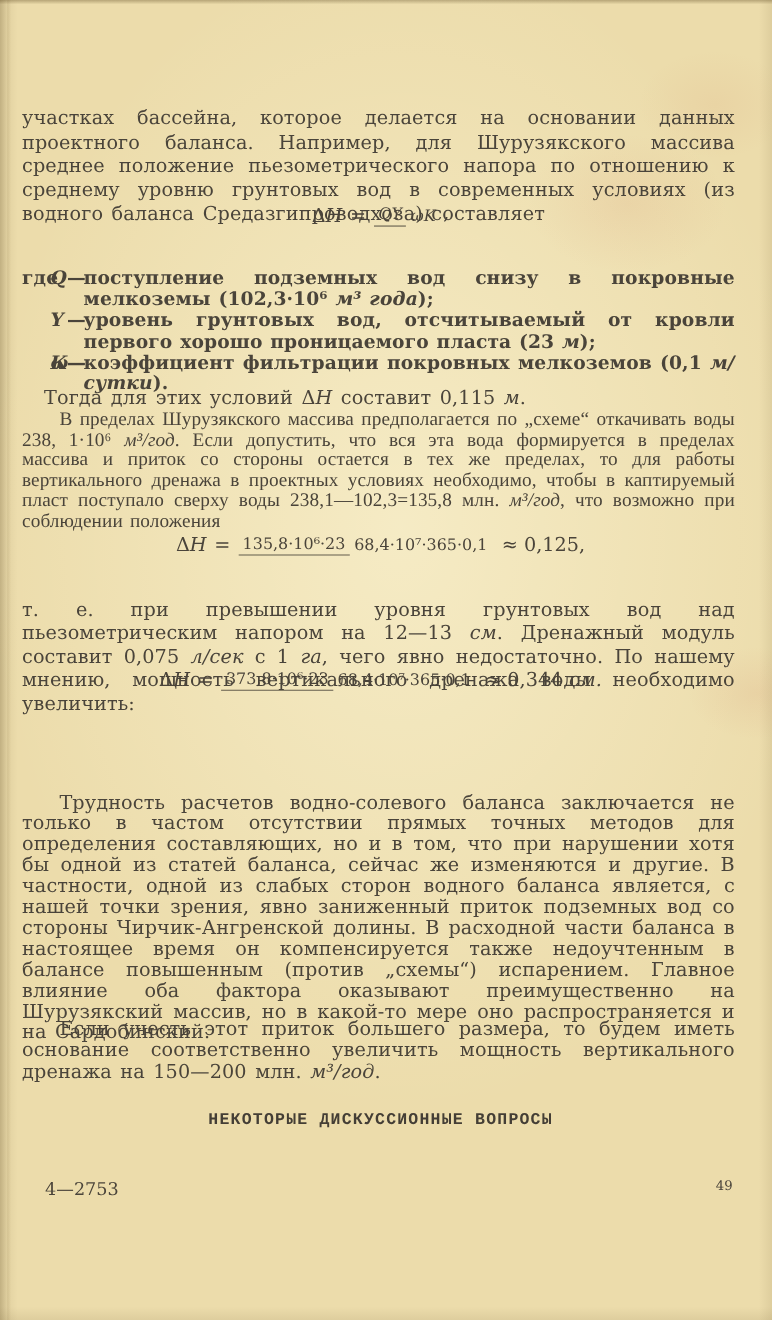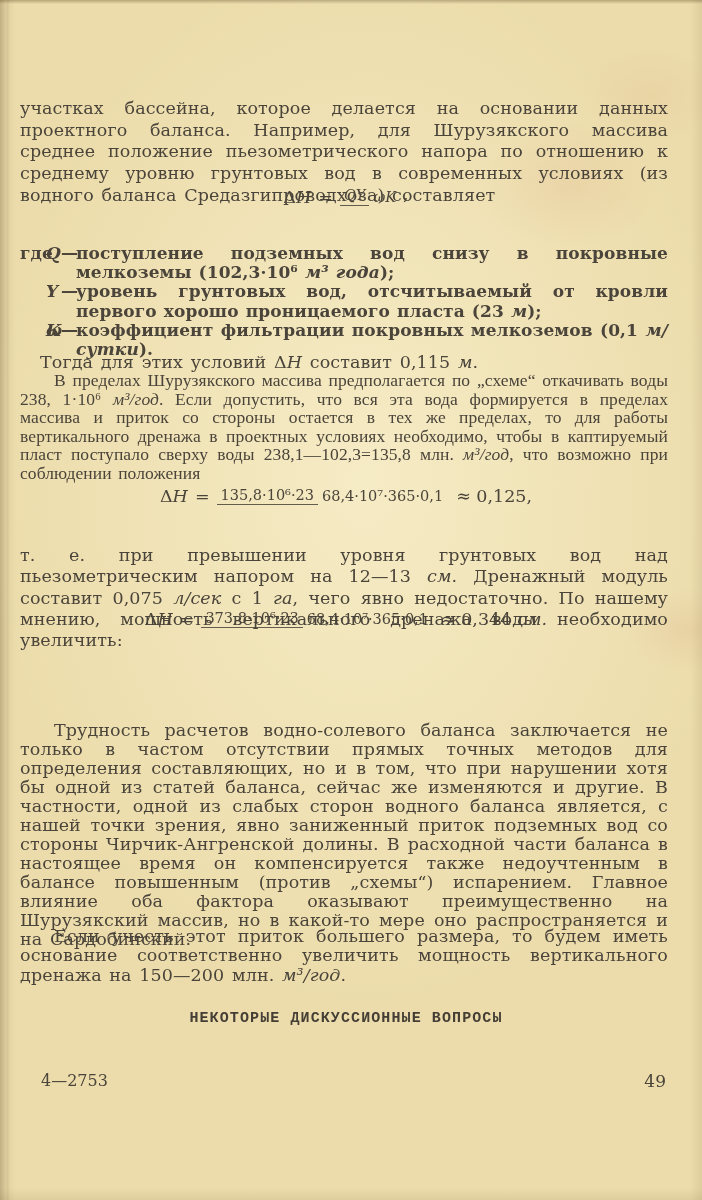--- a/index.html
+++ b/index.html
@@ -46,21 +46,21 @@
   .frac-math{font-style:italic;}
   .frac .num{padding:0 4px 1px;border-bottom:1.4px solid rgba(74,68,58,0.85);}
   .frac .den{padding:1px 4px 0;}
   .f-approx{margin-left:9px;}
   .f-tail{align-self:flex-end;margin:0 0 5px 3px;}
   .f-unit{font-style:italic;margin-left:6px;}
   .heading{position:absolute;left:22px;top:1010px;width:648px;margin:0;text-align:center;
            font-family:Liberation Mono, monospace;font-weight:700;
            font-size:15px;letter-spacing:1.1px;color:#443e35;}
   .footer-left{position:absolute;left:25px;top:1071px;font-size:16px;padding-left:16px;}
-  .footer-right{position:absolute;right:36px;top:1071px;font-size:17px;}
+  .footer-right{position:absolute;right:36px;top:1071px;font-size:12px;}
 </style>
 </head>
 <body>
 
 <div class="page">
 
   <p class="block" style="top:86px"><span>участках бассейна, которое делается на основании данных проектного баланса. Например, для Шурузякского массива среднее положение пьезометрического напора по отношению к среднему уровню грунтовых вод в современных условиях (из водного баланса Средазгипроводхоза) составляет</span></p>
 
   <div class="formula" style="top:184px">
     <span class="f-delta">Δ</span>

